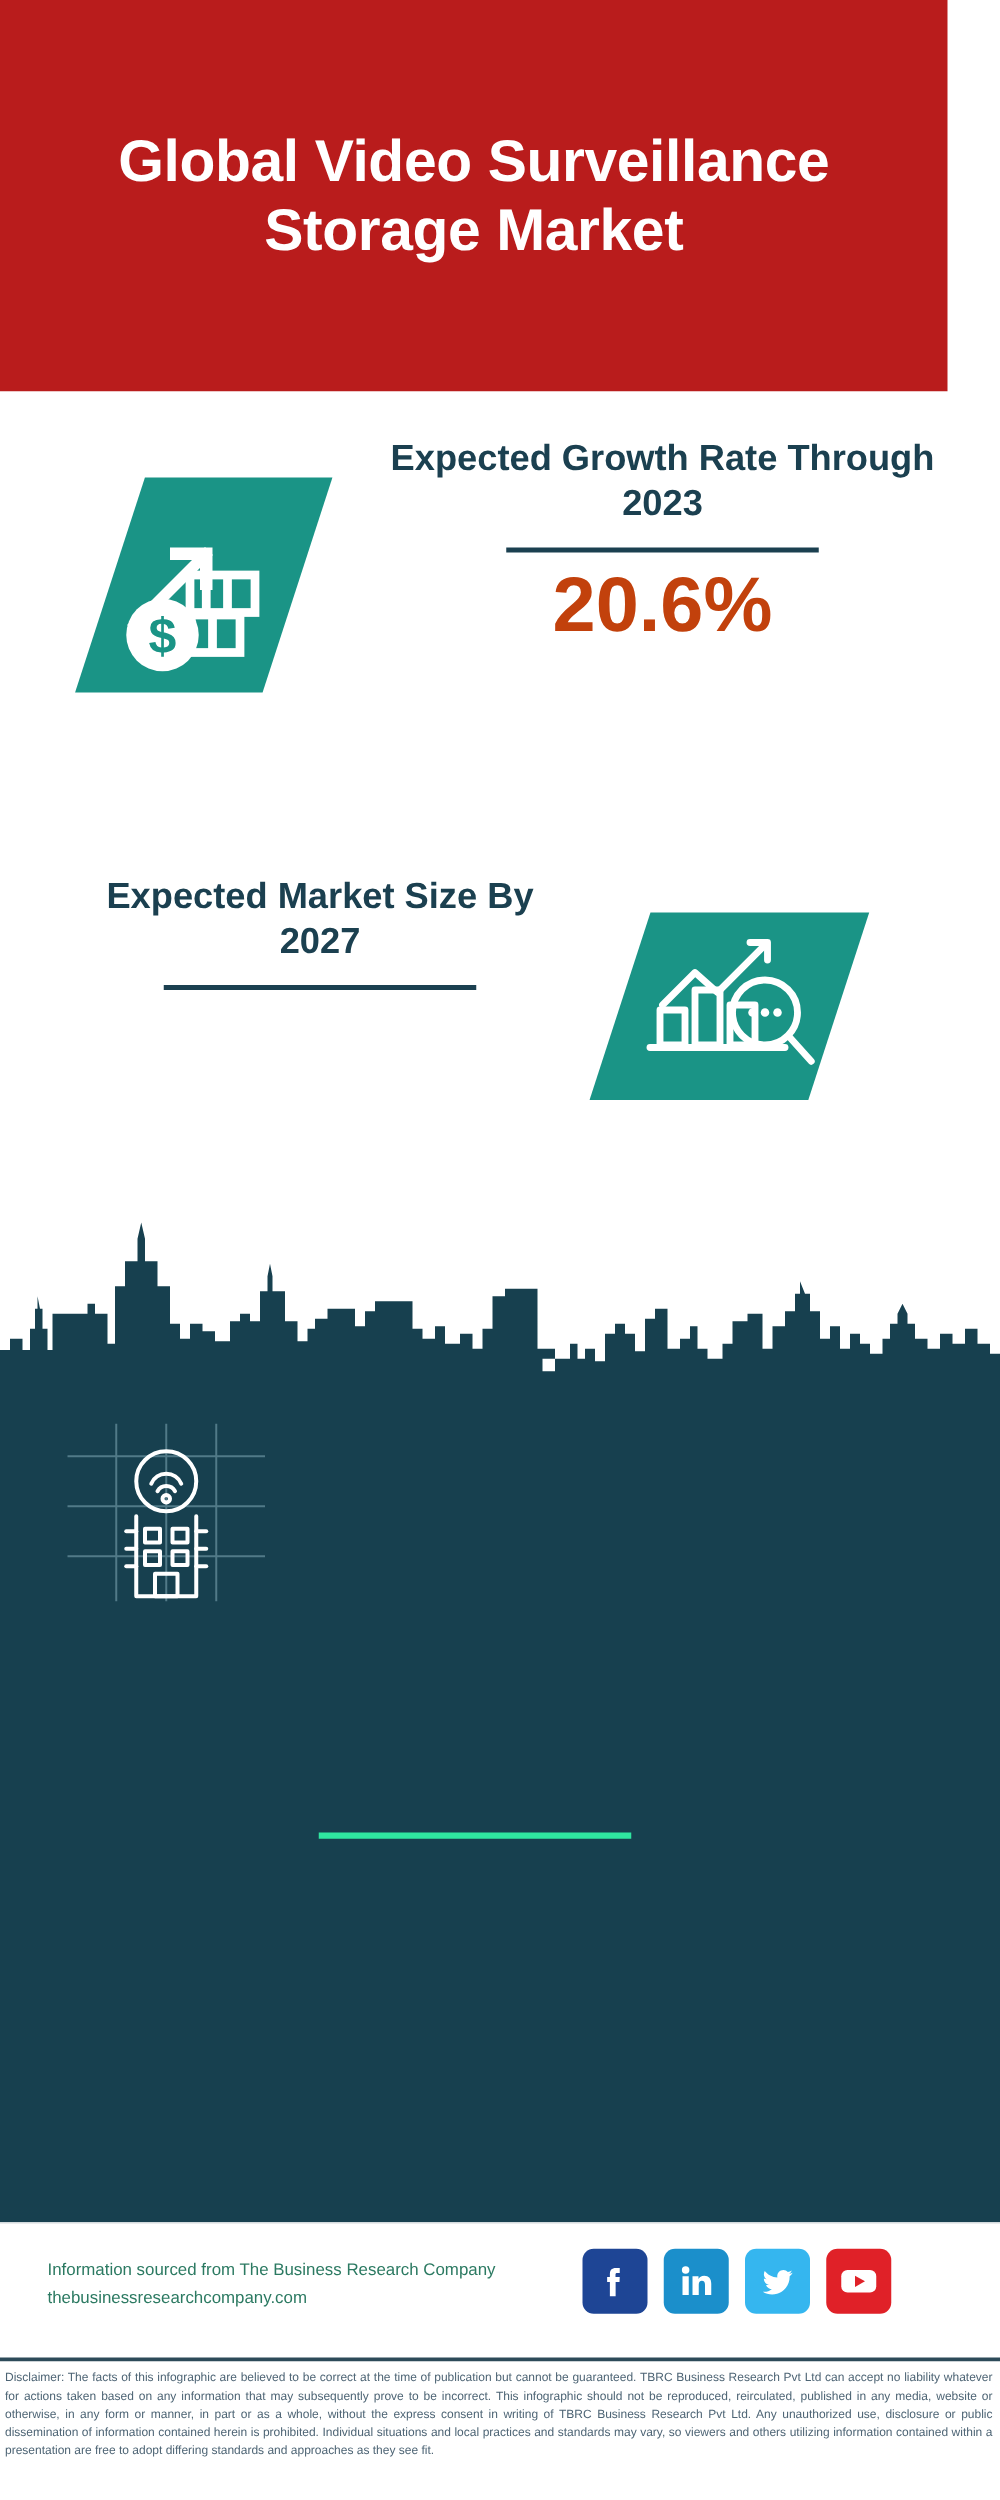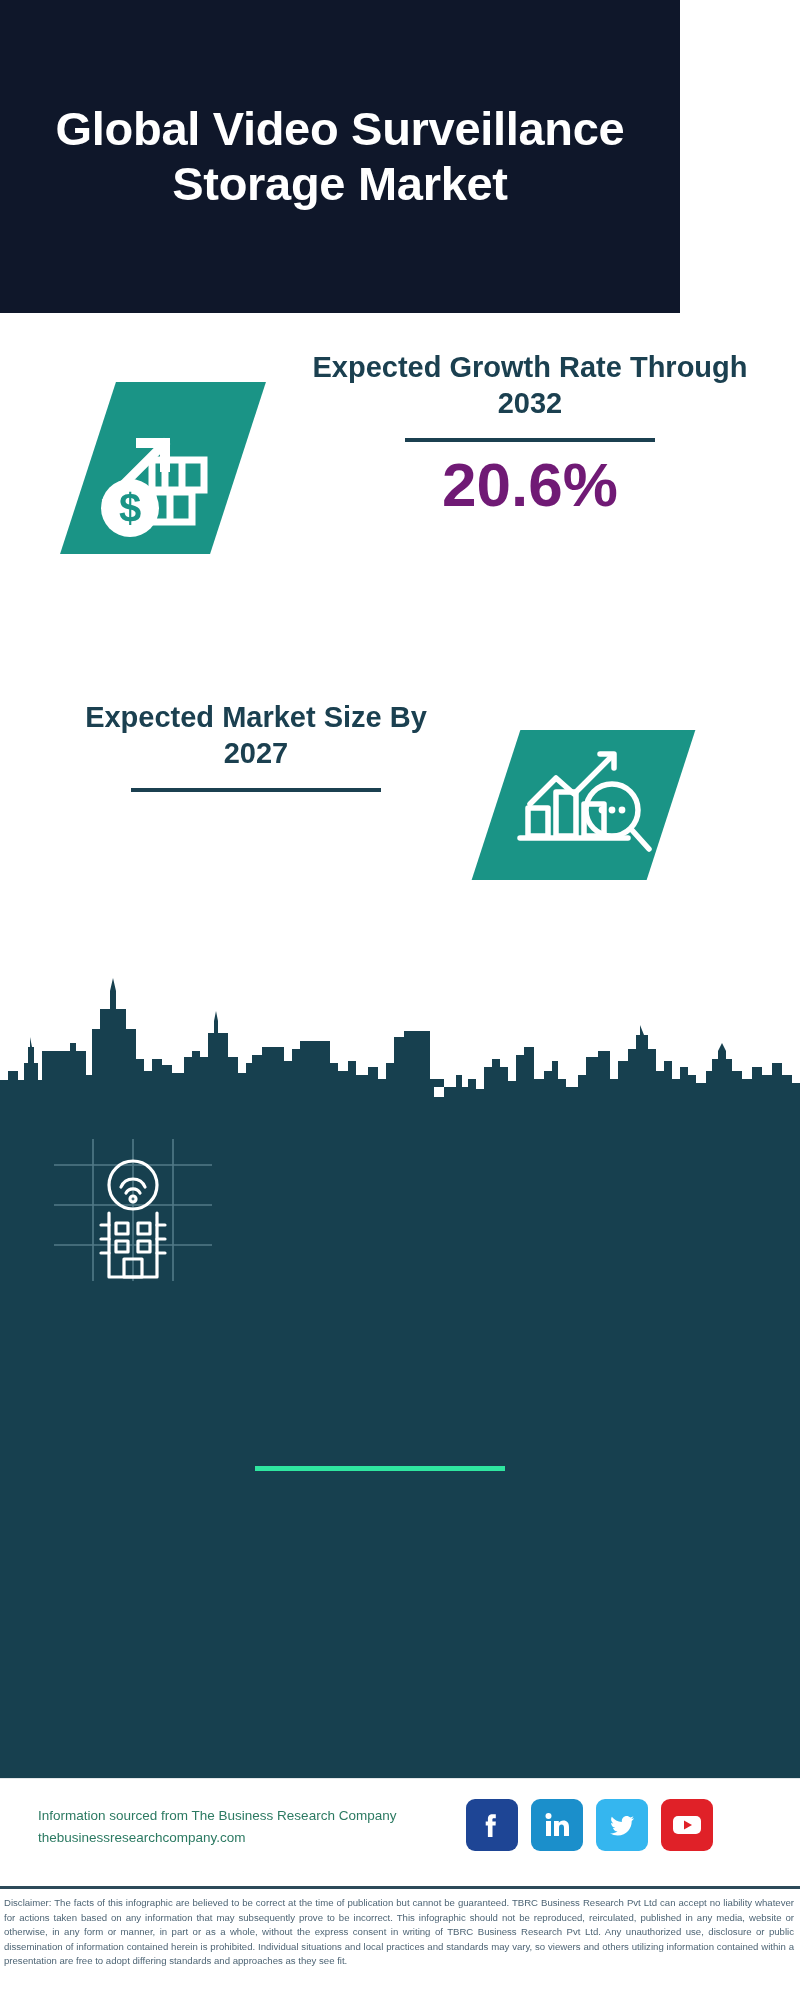--- a/index.html
+++ b/index.html
@@ -10,22 +10,22 @@
     overflow:hidden;
     position:relative;
   }
   .page{
     position:relative;
     width:800px;height:2000px;
     background:#ffffff;
   }
   
   .header{
-    position:absolute;left:0;top:0;width:680px;height:313px;
-    background:#0f172a;
+    position:absolute;left:0;top:0;width:758px;height:313px;
+    background:#b91c1c;
     display:flex;align-items:center;justify-content:center;
   }
   .header-title{
     color:#ffffff;
     font-size:47px;
     font-weight:bold;
     line-height:1.16;
     text-align:center;
     letter-spacing:-0.3px;
     width:640px;
@@ -58,21 +58,21 @@
     font-size:29px;
     font-weight:bold;
     line-height:1.24;
     margin:0;
   }
   .rule-dark{
     width:250px;height:4px;background:#1b4050;
     margin:16px auto 10px auto;
   }
   .stat-value{
-    color:#701a75;
+    color:#c2410c;
     font-size:62px;
     font-weight:bold;
     line-height:1.05;
     margin:0;
   }
   
   .stat2{
     position:absolute;left:16px;top:700px;width:800px;height:240px;
   }
   .stat2-left{
@@ -193,21 +193,21 @@
         <line x1="87" y1="72" x2="87" y2="102"></line>
         <line x1="104" y1="72" x2="104" y2="102"></line>
         <rect x="62" y="104" width="52" height="30"></rect>
         <line x1="75" y1="104" x2="75" y2="134"></line>
         <line x1="92" y1="104" x2="92" y2="134"></line>
       </g>
       <circle cx="52" cy="120" r="29" fill="#ffffff"></circle>
       <text x="52" y="134" font-family="Liberation Sans, sans-serif" font-size="40" font-weight="bold" fill="#1a9486" text-anchor="middle">$</text>
     </svg>
     <div class="stat1-right">
-      <p class="stat-label">Expected Growth Rate Through 2032</p>
+      <p class="stat-label">Expected Growth Rate Through 2023</p>
       <div class="rule-dark"></div>
       <p class="stat-value">20.6%</p>
     </div>
   </div>
 
   <div class="stat2">
     <div class="stat2-left">
       <p class="stat-label">Expected Market Size By 2027</p>
       <div class="rule-dark"></div>
     </div>

